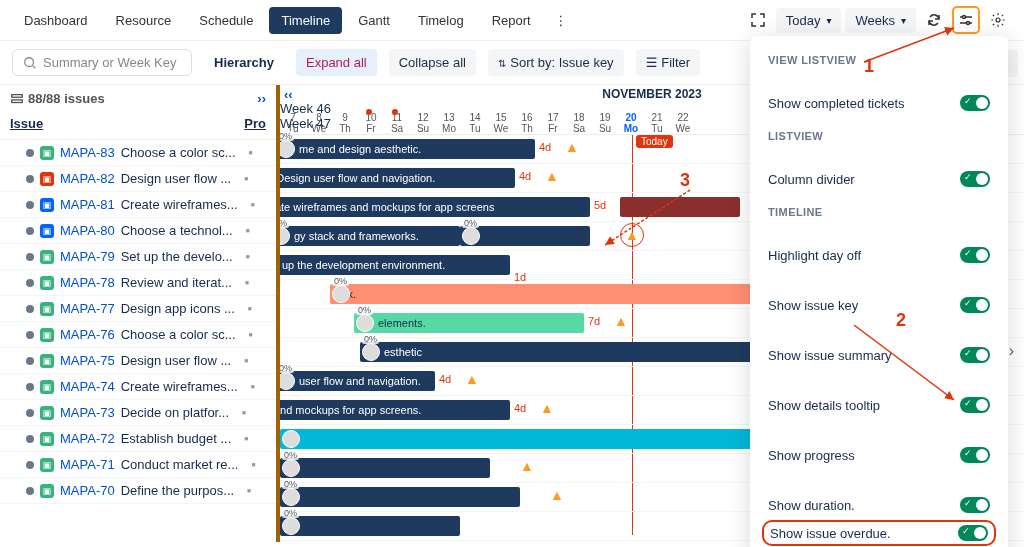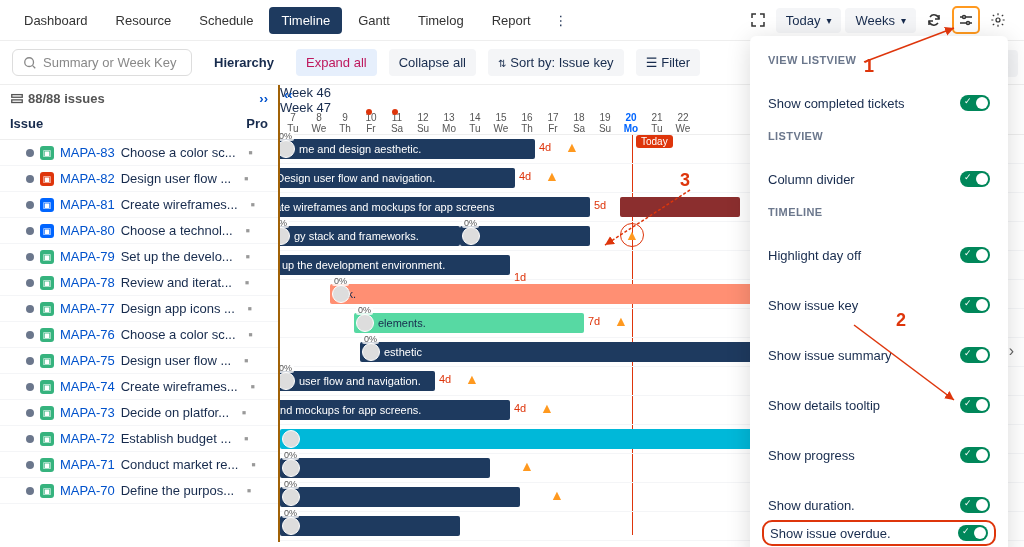--- a/index.html
+++ b/index.html
@@ -13,24 +13,24 @@
 .pill { background: #f4f5f7; padding: 5px 10px; border-radius: 4px; display: inline-flex; align-items: center; gap: 6px; cursor: pointer; }
 
 .toolbar { display: flex; align-items: center; padding: 8px 12px; gap: 12px; border-bottom: 1px solid #eee; }
 .search { display: flex; align-items: center; gap: 6px; border: 1px solid #ddd; border-radius: 6px; padding: 5px 10px; width: 180px; color: #888; }
 .tbtn { padding: 6px 10px; border-radius: 4px; cursor: pointer; font-weight: 500; background: #f4f5f7; }
 .tbtn.plain { background: transparent; font-weight: 600; }
 .tbtn.expand { background: #e6effc; color: #be185d; }
 .tbtn .arrows { font-size: 10px; margin-right: 4px; }
 
 .main { display: flex; height: calc(547px - 90px); }
-.left { width: 280px; border-right: 2px solid #a16207; overflow: hidden; }
+.left { width: 280px; border-right: 4px solid #a16207; overflow: hidden; }
 .issue-count { display: flex; align-items: center; justify-content: space-between; padding: 6px 10px; font-weight: 600; color: #555; }
 .issue-count .ico { display: inline-flex; align-items: center; gap: 4px; }
-.issue-header { display: flex; padding: 4px 10px 8px; font-weight: 700; border-bottom: 1px solid #eee; }
+.issue-header { display: flex; padding: 4px 10px 8px; font-weight: 700; border-bottom: 1px solid #eee; text-decoration: underline; }
 .issue-header .h1 { flex: 1; }
 .rows { overflow-y: auto; height: 400px; }
 .row { display: flex; align-items: center; padding: 5px 8px; gap: 6px; border-bottom: 1px solid #f4f5f7; white-space: nowrap; }
 .row .dot { width: 8px; height: 8px; border-radius: 50%; background: #6b778c; flex-shrink: 0; margin-left: 18px; }
 .row .type { width: 14px; height: 14px; border-radius: 3px; background: #36b37e; flex-shrink: 0; display:flex;align-items:center;justify-content:center;color:#fff;font-size:9px; }
 .row .type.red { background: #de350b; }
 .row .type.blue { background: #0065ff; }
 .row .key { color: #0052cc; font-weight: 500; }
 .row .sum { overflow: hidden; text-overflow: ellipsis; }
 .row .task { flex-shrink:0; width:18px; text-align:center; color:#999; }
@@ -255,20 +255,21 @@
     <span class="key">MAPA-70</span>
     <span class="sum">Define the purpos...</span>
     <span class="task">▪</span>
         </div>
       </div>
   </div>
 
   <div class="right">
     <div class="tl-header">
       <span class="collapse-arrows" style="position:absolute;left:4px;top:2px">‹‹</span>
+      <div class="month-label">NOVEMBER 2023</div>
       <div class="wk" style="left:200px">Week 46</div>
       <div class="wk" style="left:390px">Week 47</div>
       <div class="days" id="days-row">
           <div class="day">7<br>Tu</div>
           <div class="day">8<br>We</div>
           <div class="day">9<br>Th</div>
           <div class="day">10<br>Fr</div>
           <div class="day">11<br>Sa</div>
           <div class="day">12<br>Su</div>
           <div class="day">13<br>Mo</div>

